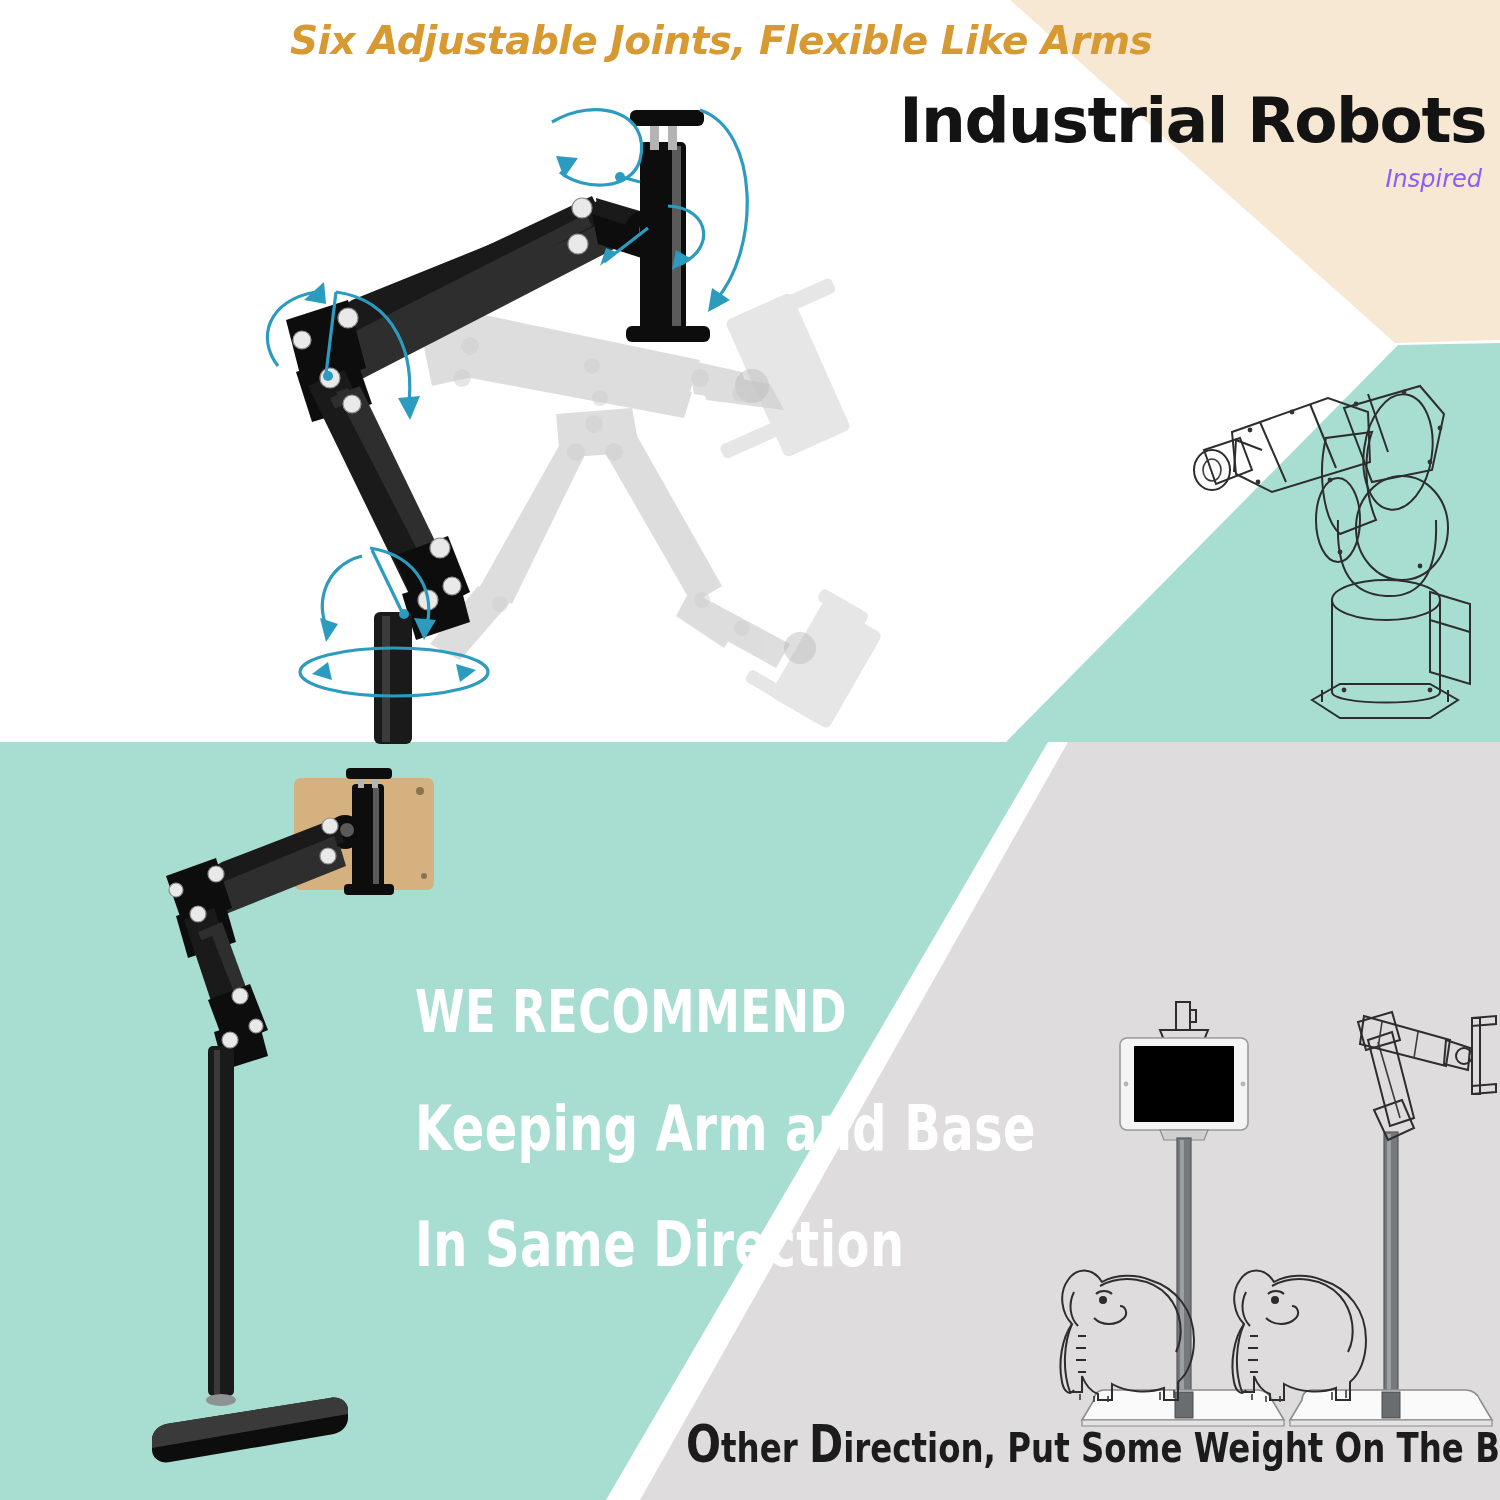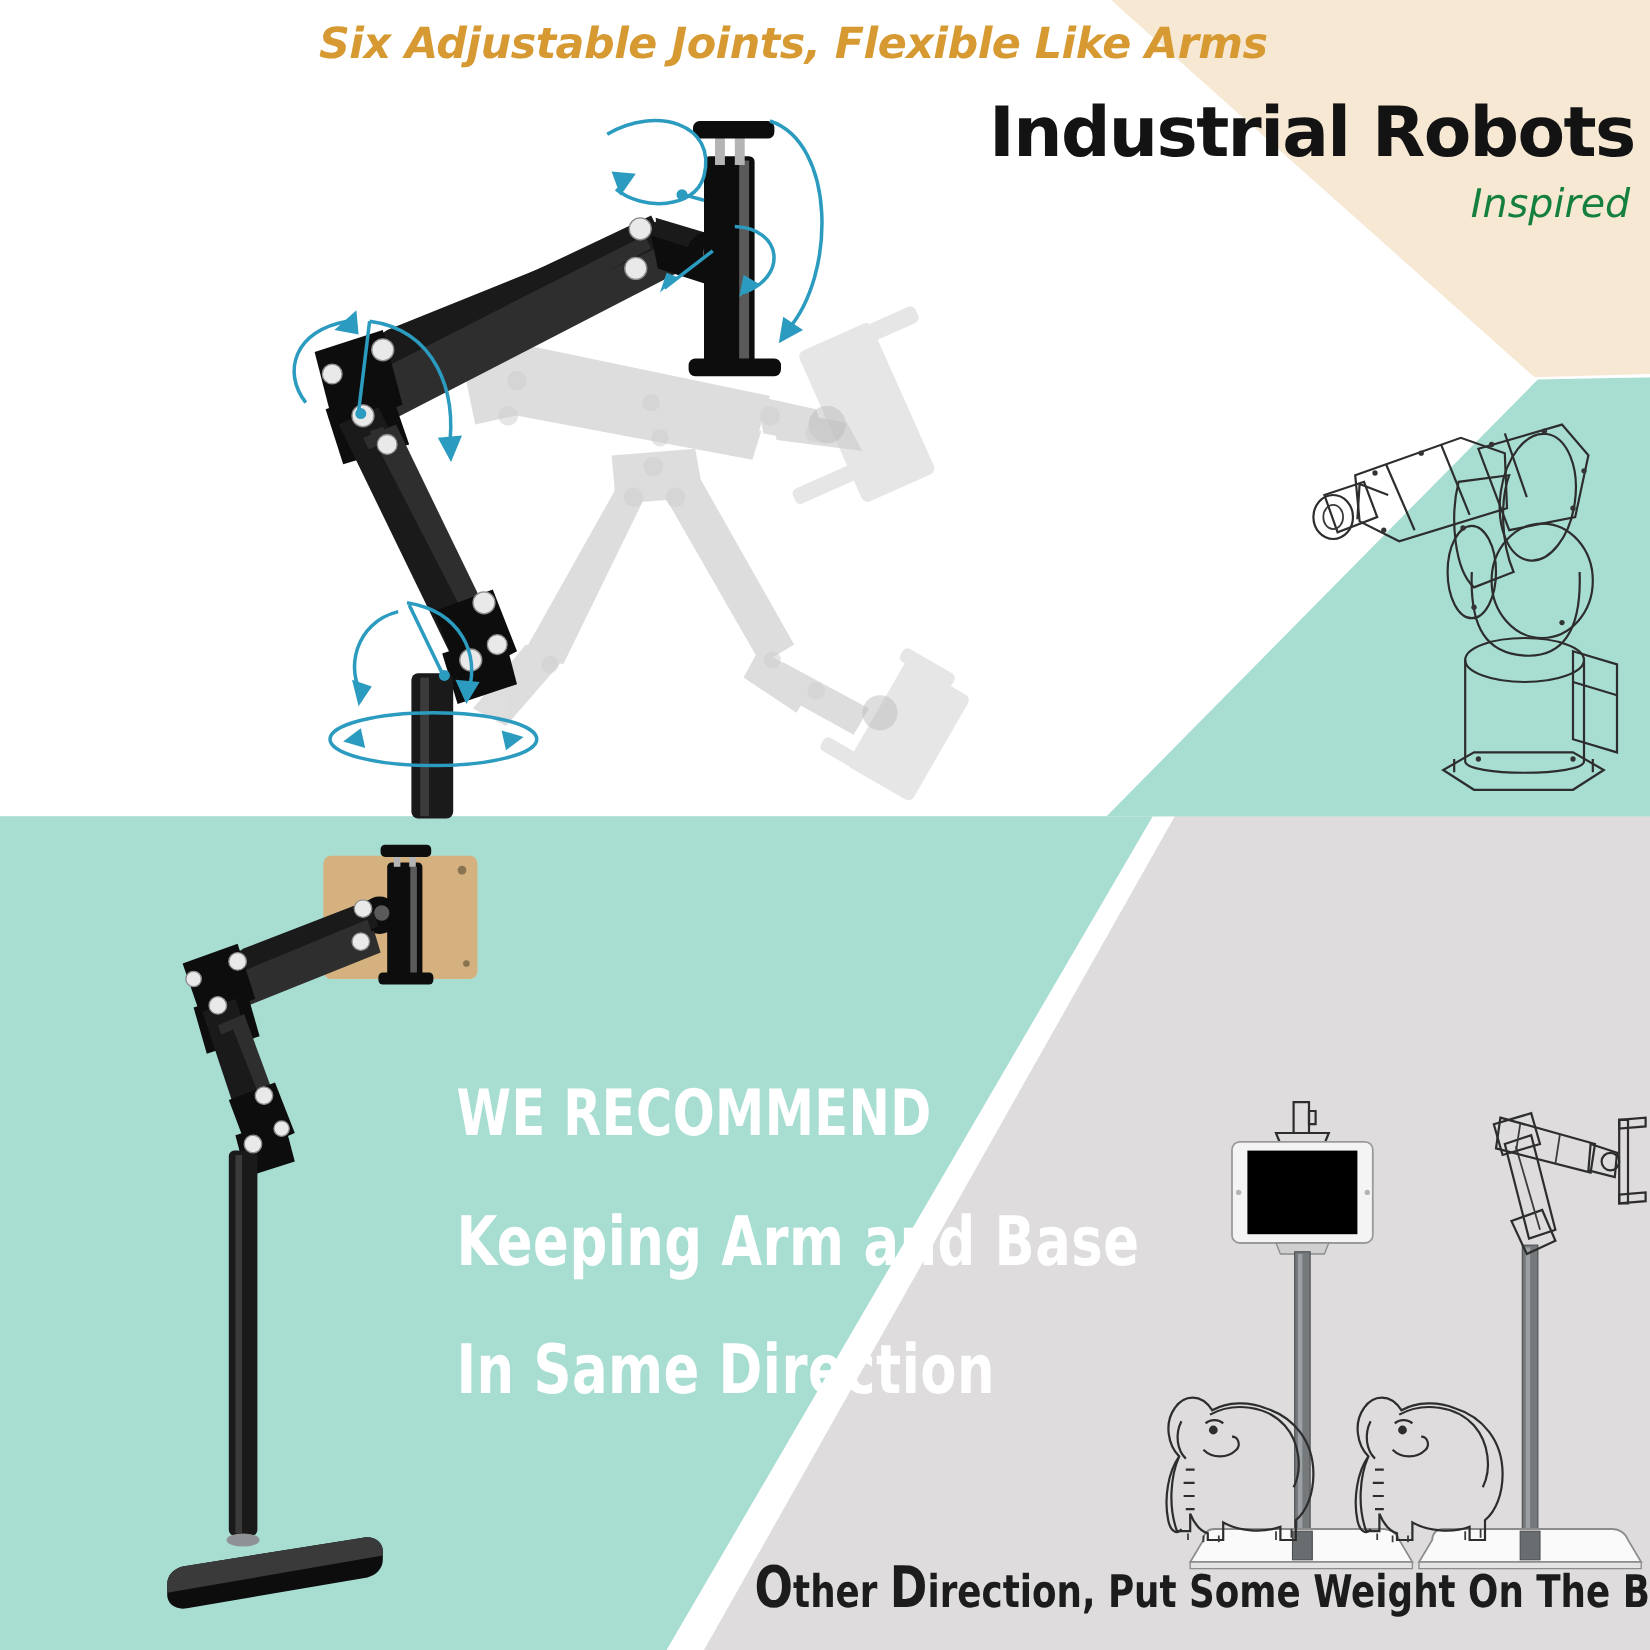--- a/index.html
+++ b/index.html
@@ -57,21 +57,21 @@
     position:absolute;right:14px;top:84px;
     font-family:"DejaVu Sans", sans-serif;
     font-weight:700;font-size:63px;
     color:#131313;letter-spacing:-1.5px;
     white-space:nowrap;
   }
   #title-inspired{
     position:absolute;right:18px;top:165px;
     font-family:"DejaVu Sans", sans-serif;
     font-style:italic;font-weight:400;
-    font-size:36px;color:#15803d;
+    font-size:24px;color:#8b5cf6;
     white-space:nowrap;
   }
 
   .recommend-line{
     position:absolute;left:415px;
     font-family:"DejaVu Sans Condensed","Liberation Sans Narrow","Liberation Sans", sans-serif;
     font-weight:700;color:#ffffff;
     white-space:nowrap;
     letter-spacing:0.5px;
     transform:scaleX(0.86);

